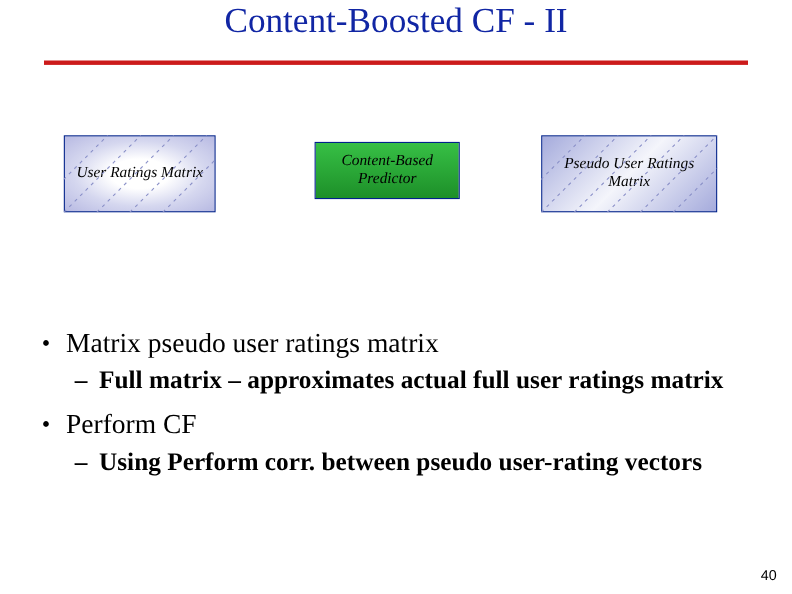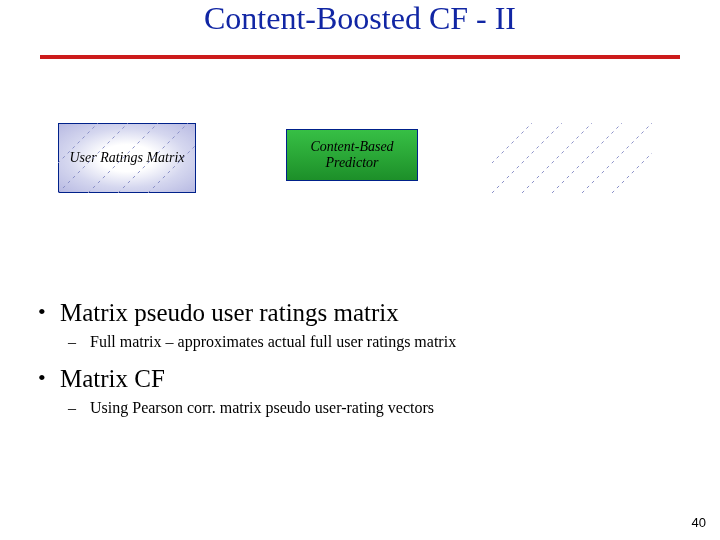--- a/index.html
+++ b/index.html
@@ -22,21 +22,21 @@
     left: 452px; top: 14px; width: 160px; height: 70px;
     background: linear-gradient(135deg, #a5abdc 0%, #f4f5fb 50%, #a5abdc 100%);
   }
   .hatch { position: absolute; pointer-events: none; }
   .hatch line { stroke: #8a90c8; stroke-width: 1; stroke-dasharray: 3 4; }
   .hatch-l { left: 18px; top: 14px; width: 138px; height: 70px; }
   .hatch-r { left: 452px; top: 14px; width: 160px; height: 70px; }
   .bullets { margin: 20px 34px 0 60px; font-size: 25px; color: #000; }
   .b1, .b2 { position: relative; margin-top: 8px; }
   .b1::before { content: "•"; position: absolute; left: -22px; top: 0; font-size: 22px; }
-  .sub { font-size: 16px; margin: 6px 0 14px 30px; position: relative; }
+  .sub { font-size: 23px; margin: 6px 0 14px 30px; position: relative; font-weight: bold; }
   .sub::before { content: "–"; position: absolute; left: -22px; top: 0; }
   .pagenum { position: absolute; right: 14px; bottom: 10px; font-size: 13px; font-family: Liberation Sans, sans-serif; color: #000; }
 </style>
 </head>
 <body>
 
 <div class="slide">
 
   <div class="title">Content-Boosted CF - II</div>
   <div class="rule"></div>
@@ -53,36 +53,40 @@
       <line x1="60" y1="70" x2="130" y2="0"></line>
         <line x1="90" y1="70" x2="160" y2="0"></line>
       <line x1="-30" y1="70" x2="40" y2="0"></line>
     </svg>
 
     <div class="node node-predictor">
       <span>Content-Based
 Predictor</span>
     </div>
 
+    <div class="node node-matrix-right">
+      <span>Pseudo User
+Ratings Matrix</span>
+    </div>
     <svg class="hatch hatch-r" viewBox="0 0 160 70">
       <line x1="0" y1="70" x2="70" y2="0"></line>
         <line x1="30" y1="70" x2="100" y2="0"></line>
       <line x1="60" y1="70" x2="130" y2="0"></line>
         <line x1="90" y1="70" x2="160" y2="0"></line>
       <line x1="120" y1="70" x2="190" y2="0"></line>
         <line x1="-30" y1="70" x2="40" y2="0"></line>
     </svg>
 
   </div>
 
   <div class="bullets">
     <div class="b1">
       <span>Matrix pseudo user ratings matrix</span>
       <div class="sub">Full matrix – approximates actual full user ratings matrix</div>
     </div>
     <div class="b2 b1">
-      <span>Matrix CF</span>
-      <div class="sub">Using Pearson corr. matrix pseudo user-rating vectors</div>
+      <span>Perform CF</span>
+      <div class="sub">Using Perform corr. between pseudo user-rating vectors</div>
     </div>
   </div>
 
   <div class="pagenum">40</div>
 </div>
 
 </body></html>

